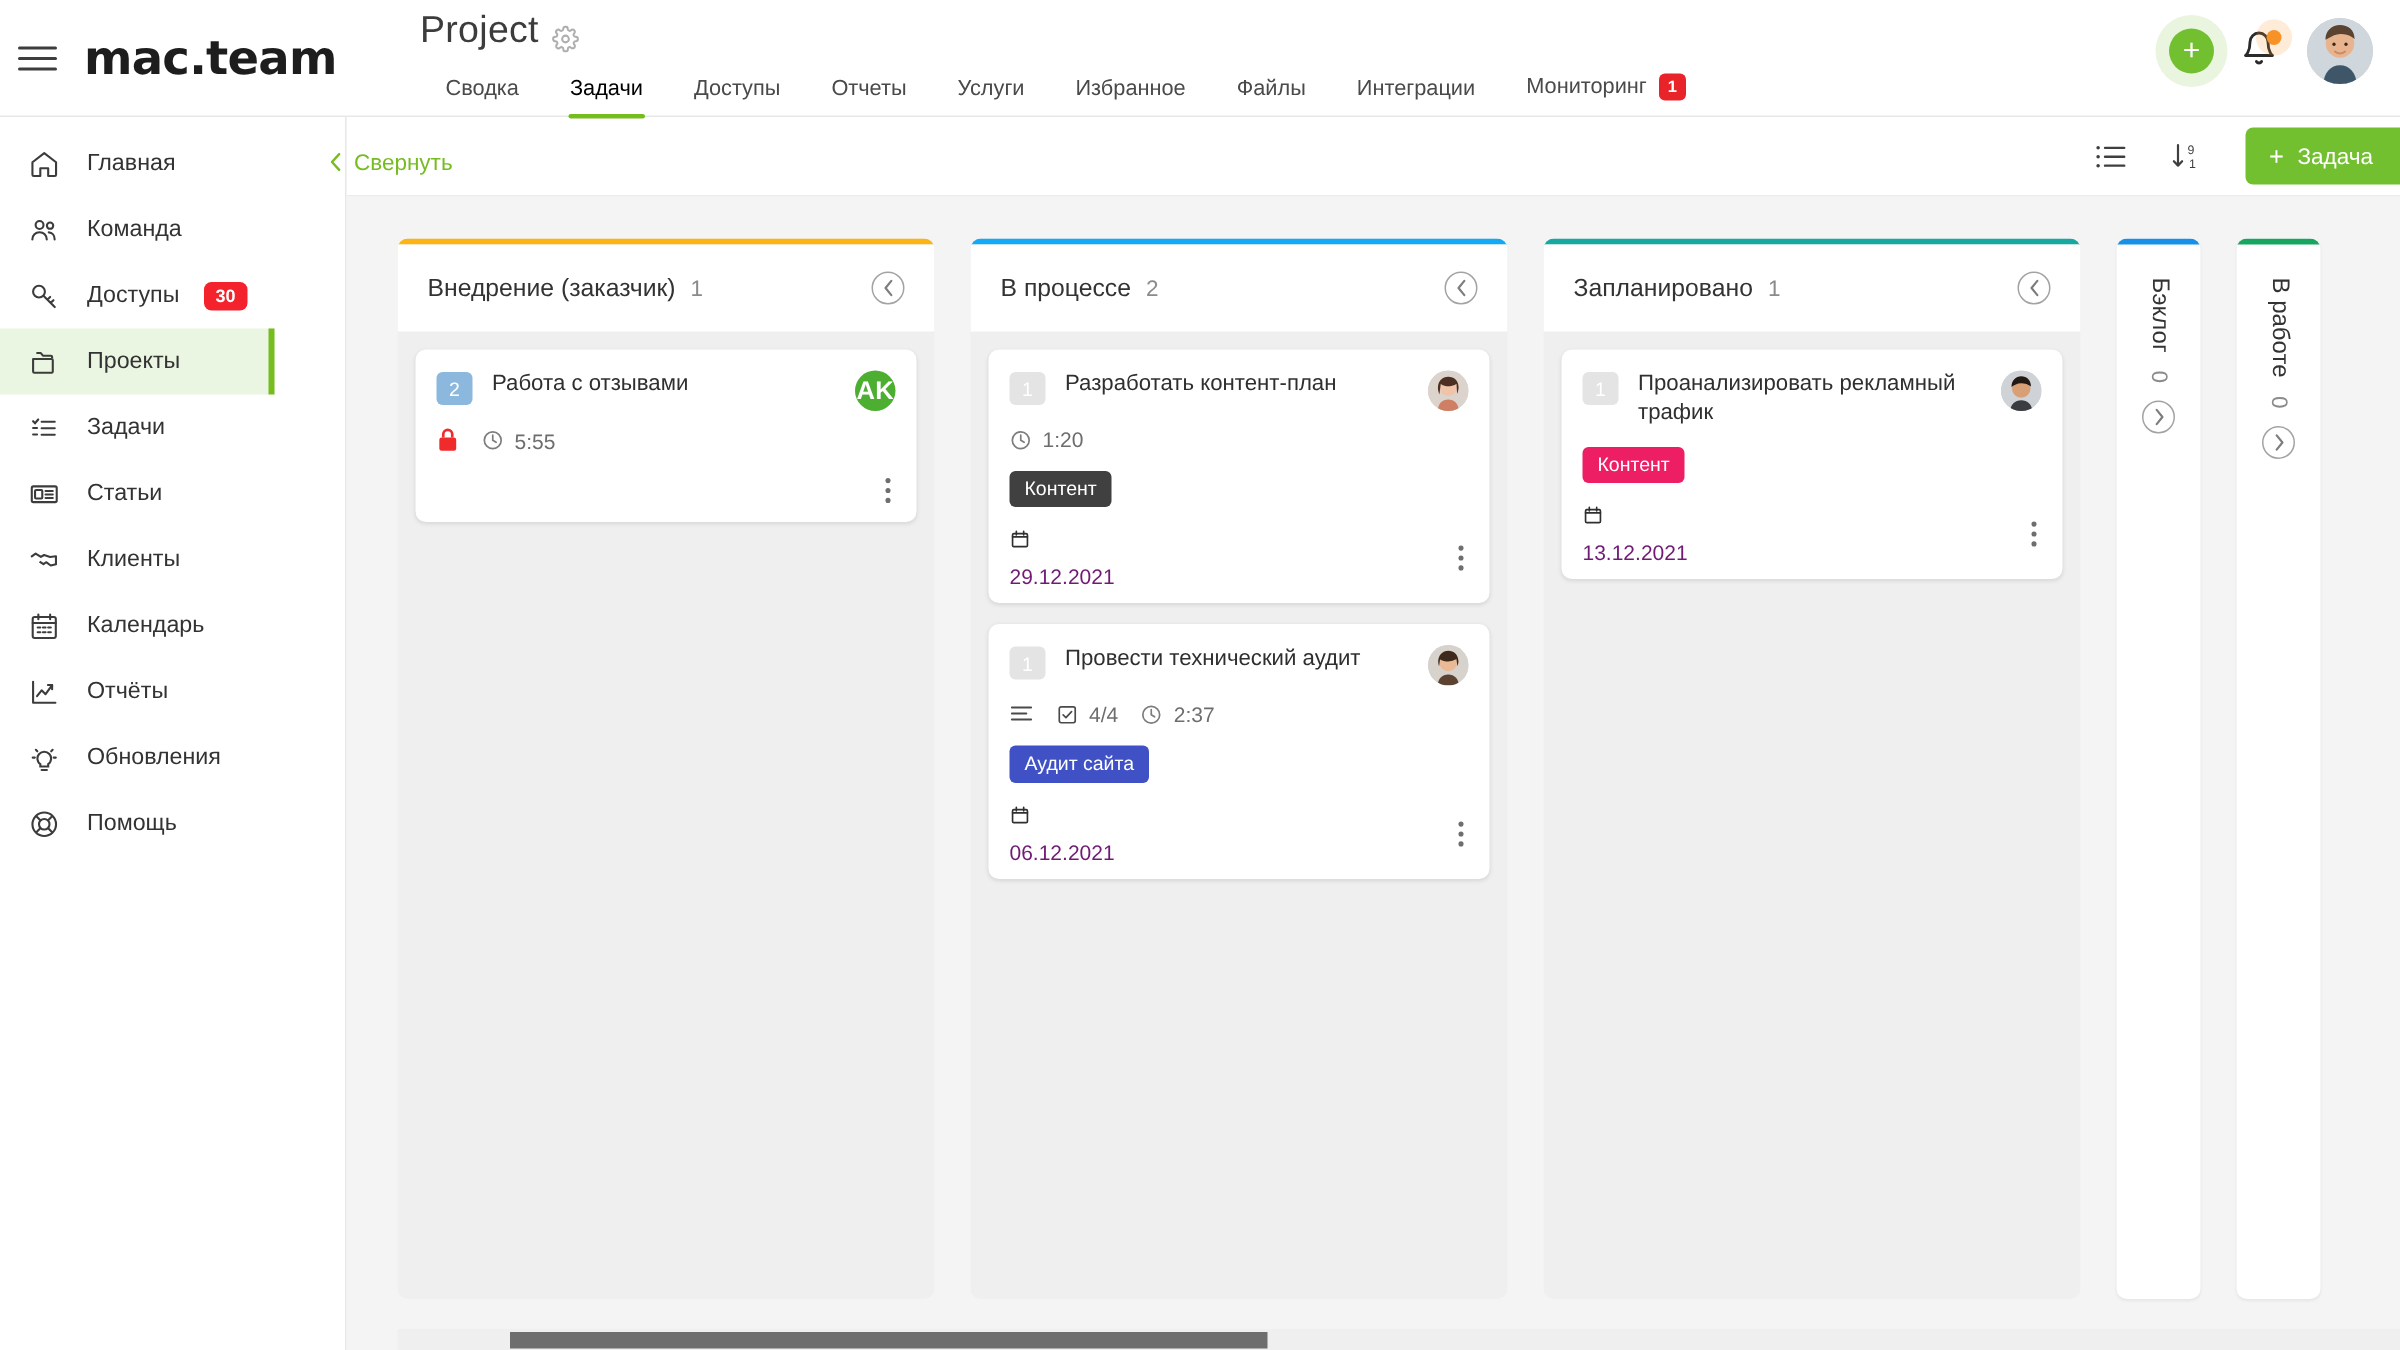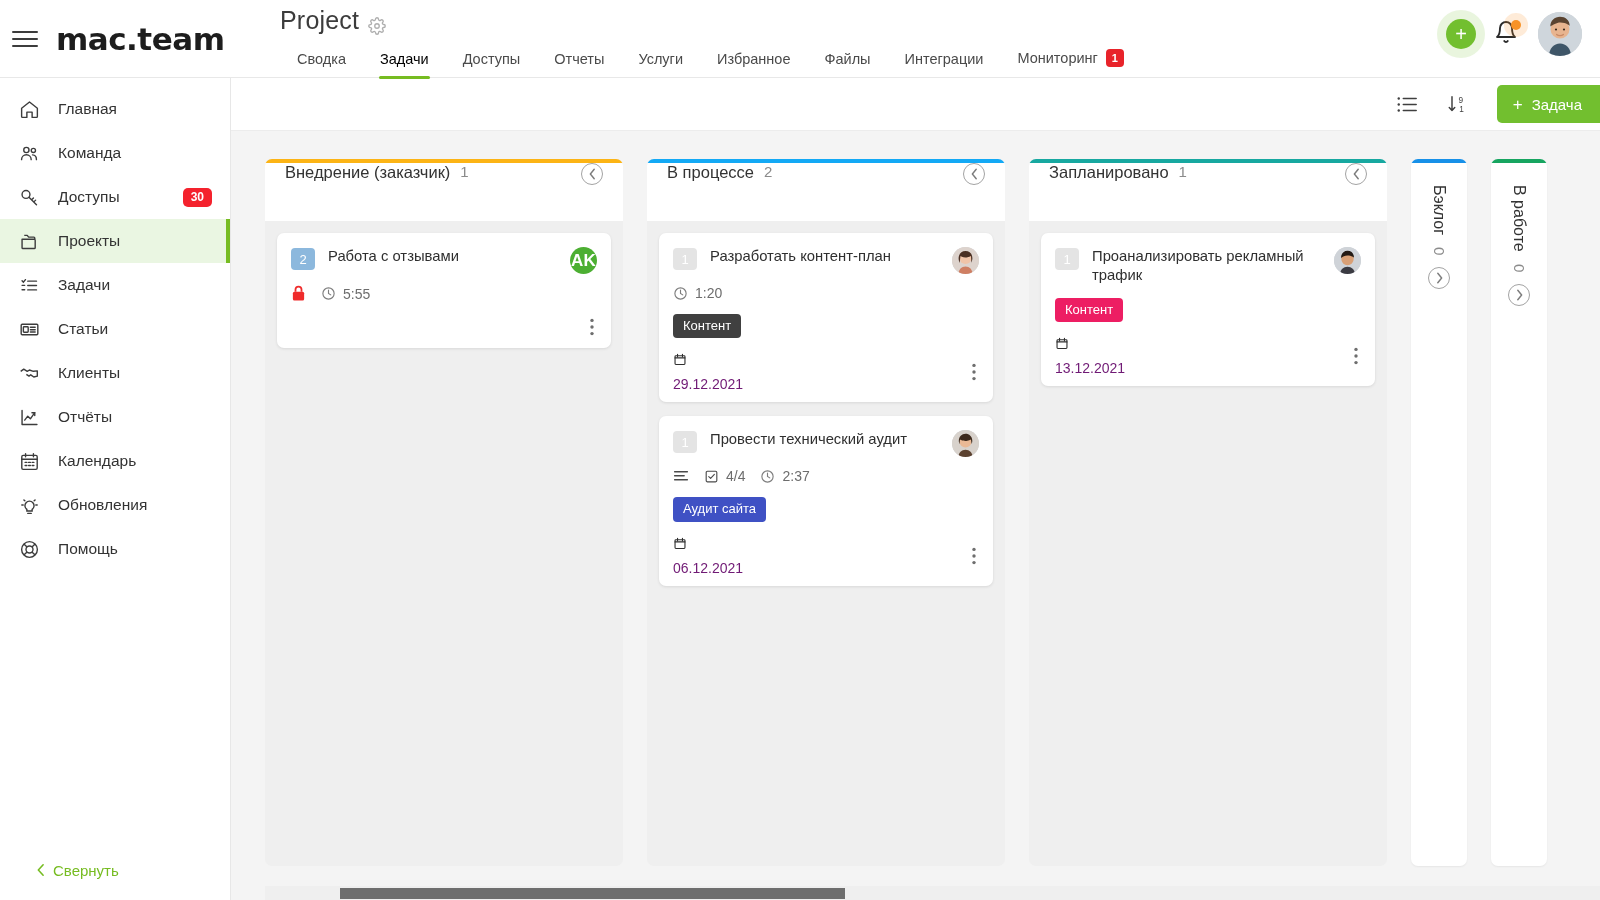--- a/index.html
+++ b/index.html
@@ -71,21 +71,21 @@
   }
   .avatar-lg {
     width: 44px; height: 44px; border-radius: 50%; overflow: hidden;
     cursor: pointer; flex-shrink: 0; position: relative; background: #c9cdd2;
   }
 
   
   .sidebar {
     position: absolute; top: 78px; left: 0; width: 231px; height: 822px;
     background: #fff; border-right: 1px solid #e7e7e7; z-index: 20;
-    display: flex; flex-direction: column;
+    display: flex; 
   }
   .nav { padding-top: 9px; flex: 1; }
   .nav-item {
     display: flex; align-items: center; height: 44px; padding: 0 18px 0 16px;
     cursor: pointer; position: relative; gap: 16px;
   }
   .nav-item .ico { width: 26px; height: 24px; flex-shrink: 0; display: flex;
                    align-items: center; justify-content: center; color: #3c3c3c; }
   .nav-item .lbl { font-size: 15.5px; color: #333; flex: 1; white-space: nowrap; }
   .nav-item.active { background: #eaf6e2; }
@@ -123,21 +123,21 @@
     background: #f4f4f4; padding: 28px 0 0 34px; display: flex; gap: 24px;
     overflow: hidden;
   }
   .column {
     width: 358px; flex-shrink: 0; background: #efefef; border-radius: 7px;
     display: flex; flex-direction: column; height: 707px;
     position: relative; overflow: hidden;
   }
   .col-accent { height: 4px; width: 100%; flex-shrink: 0; }
   .col-head {
-    height: 58px; background: #fff; display: flex; align-items: flex-start;
+    height: 58px; background: #fff; display: flex; align-items: center;
     padding: 0 20px 0 20px; gap: 10px; flex-shrink: 0;
   }
   .col-title { font-size: 16.5px; color: #333; }
   .col-count { font-size: 15px; color: #8b8b8b; flex: 1; }
   .circle-btn {
     width: 22px; height: 22px; border-radius: 50%; border: 1.5px solid #a3a3a3;
     display: flex; align-items: center; justify-content: center;
     cursor: pointer; color: #7d7d7d; flex-shrink: 0;
   }
   .col-body { flex: 1; padding: 12px 12px 0 12px; overflow: hidden; }
@@ -359,38 +359,38 @@
         <span class="ico">
           <svg width="22" height="21" viewBox="0 0 24 24" fill="none" stroke="#3c3c3c" stroke-width="1.6" stroke-linejoin="round">
               <path d="M2.5 9.5 6 7l4 2.5 2.5-1.5 4.5 1.5 4.5-.5v6l-4 1-3.5-2.5-2 1.5-3-2"></path>
             </svg>
         </span>
         <span class="lbl">Клиенты</span>
       </div>
 
       <div class="nav-item">
         <span class="ico">
+          <svg width="21" height="21" viewBox="0 0 24 24" fill="none" stroke="#3c3c3c" stroke-width="1.6">
+              <rect x="3.2" y="5" width="17.6" height="16" rx="1.5"></rect>
+              <path d="M3.2 9.5h17.6M7.5 3v3.6M16.5 3v3.6" stroke-linecap="round"></path>
+              <path d="M7 13h2M11 13h2M15 13h2M7 16.6h2M11 16.6h2M15 16.6h2" stroke-linecap="round"></path>
+            </svg>
+        </span>
+        <span class="lbl">Календарь</span>
+      </div>
+
+      <div class="nav-item">
+        <span class="ico">
           <svg width="21" height="21" viewBox="0 0 24 24" fill="none" stroke="#3c3c3c" stroke-width="1.6" stroke-linecap="round" stroke-linejoin="round">
               <path d="M3.5 4v16h17"></path>
               <path d="M6.5 15 10 10.5l3 3L18 6.5"></path>
               <path d="M18 6.5h-3.2M18 6.5v3.2"></path>
             </svg>
         </span>
         <span class="lbl">Отчёты</span>
-      </div>
-
-      <div class="nav-item">
-        <span class="ico">
-          <svg width="21" height="21" viewBox="0 0 24 24" fill="none" stroke="#3c3c3c" stroke-width="1.6">
-              <rect x="3.2" y="5" width="17.6" height="16" rx="1.5"></rect>
-              <path d="M3.2 9.5h17.6M7.5 3v3.6M16.5 3v3.6" stroke-linecap="round"></path>
-              <path d="M7 13h2M11 13h2M15 13h2M7 16.6h2M11 16.6h2M15 16.6h2" stroke-linecap="round"></path>
-            </svg>
-        </span>
-        <span class="lbl">Календарь</span>
       </div>
 
       <div class="nav-item">
         <span class="ico">
           <svg width="21" height="21" viewBox="0 0 24 24" fill="none" stroke="#3c3c3c" stroke-width="1.6" stroke-linecap="round">
               <path d="M9 16.5a5.2 5.2 0 1 1 6 0v1.8H9z"></path>
               <path d="M10 21h4"></path>
               <path d="M3.2 11.5h1.6M19.2 11.5h1.6M5.6 5.6l1.1 1.1M18.4 5.6l-1.1 1.1"></path>
             </svg>
         </span>

